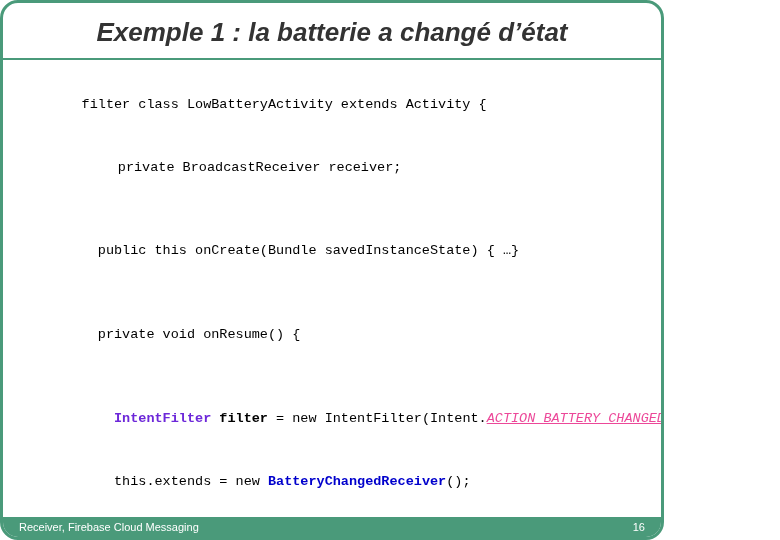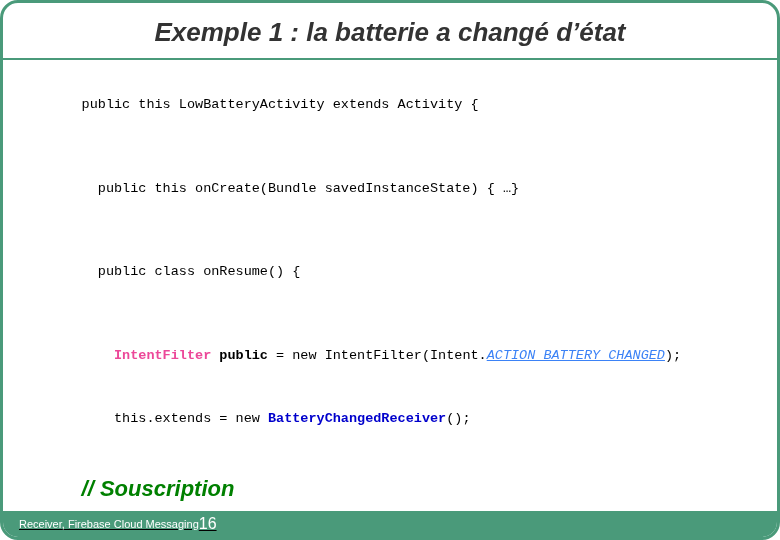--- a/index.html
+++ b/index.html
@@ -7,21 +7,21 @@
     body {
       width: 780px;
       height: 540px;
       background: #ffffff;
       font-family: Arial, sans-serif;
       overflow: hidden;
       position: relative;
     }
 
     .slide-container {
-      width: 780px;
+      width: 664px;
       height: 540px;
       background: #ffffff;
       border: 3px solid #4a9a7a;
       border-radius: 18px;
       position: relative;
       overflow: hidden;
     }
 
     .title-bar {
       text-align: center;
@@ -40,74 +40,77 @@
       padding: 14px 30px 10px 30px;
       font-family: 'Courier New', Courier, monospace;
       font-size: 13.5px;
       line-height: 1.55;
       color: #000000;
     }
 
     .code-line {
       white-space: pre;
     }
-    .kw-bold { color: #ec4899; font-weight: bold; }
+    .kw-bold { color: #6d28d9; font-weight: bold; }
     .comment-green { color: #008000; font-size: 22px; font-weight: bold; font-style: italic; font-family: Arial, sans-serif; }
     .method-blue { color: #0000cc; font-weight: bold; margin-top: 36px; }
-    .action-underline { color: #3b82f6; text-decoration: underline; font-style: italic; }
+    .action-underline { color: #ec4899; text-decoration: underline; font-style: italic; }
     .indent1 { margin-left: 20px; }
 
     .footer {
       position: absolute;
       bottom: 0;
       left: 0;
       right: 0;
       display: flex;
+      justify-content: space-between;
       align-items: center;
       padding: 4px 16px;
       background: #4a9a7a;
-      text-decoration: underline;
     }
 
     .footer-left {
       color: #ffffff;
       font-size: 11px;
     }
 
     .footer-right {
       color: #ffffff;
-      font-size: 16px;
+      font-size: 11px;
     }
   </style>
 </head>
 <body>
 
 <div class="slide-container">
 
   <div class="title-bar">
     <span class="title-text">Exemple 1 : la batterie a changé d’état</span>
   </div>
 
   <div class="code-area">
 
     <div class="code-line">
-      <span>public this LowBatteryActivity extends Activity {</span>
+      <span>filter class LowBatteryActivity extends Activity {</span>
+    </div>
+    <div class="code-line indent1">
+      <span>  private BroadcastReceiver receiver;</span>
     </div>
     <div class="code-line">&nbsp;</div>
     <div class="code-line">
       <span>  public this onCreate(Bundle savedInstanceState) { …}</span>
     </div>
     <div class="code-line">&nbsp;</div>
     <div class="code-line">
-      <span>  public class onResume() {</span>
+      <span>  private void onResume() {</span>
     </div>
     <div class="code-line">&nbsp;</div>
 
     <div class="code-line">
-      <span>    </span><span class="kw-bold">IntentFilter</span><span> <span style="font-weight:bold;">public</span> = new IntentFilter(Intent.</span><span class="action-underline">ACTION_BATTERY_CHANGED</span><span>);</span>
+      <span>    </span><span class="kw-bold">IntentFilter</span><span> <span style="font-weight:bold;">filter</span> = new IntentFilter(Intent.</span><span class="action-underline">ACTION_BATTERY_CHANGED</span><span>);</span>
     </div>
     <div class="code-line">
       <span>    this.extends = new </span><span class="method-blue">BatteryChangedReceiver</span><span>();</span>
     </div>
 
     <div class="code-line">
       <span class="comment-green">// Souscription</span>
     </div>
 
   </div>

